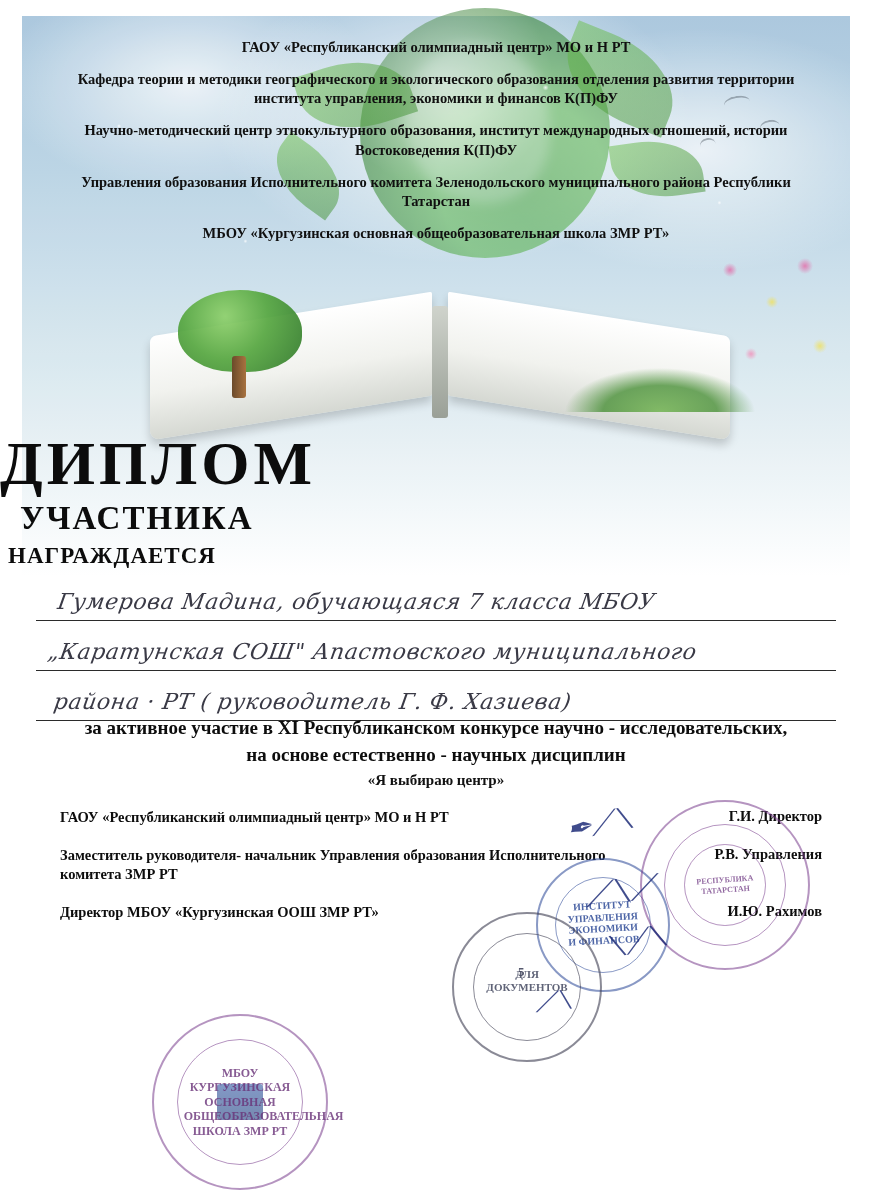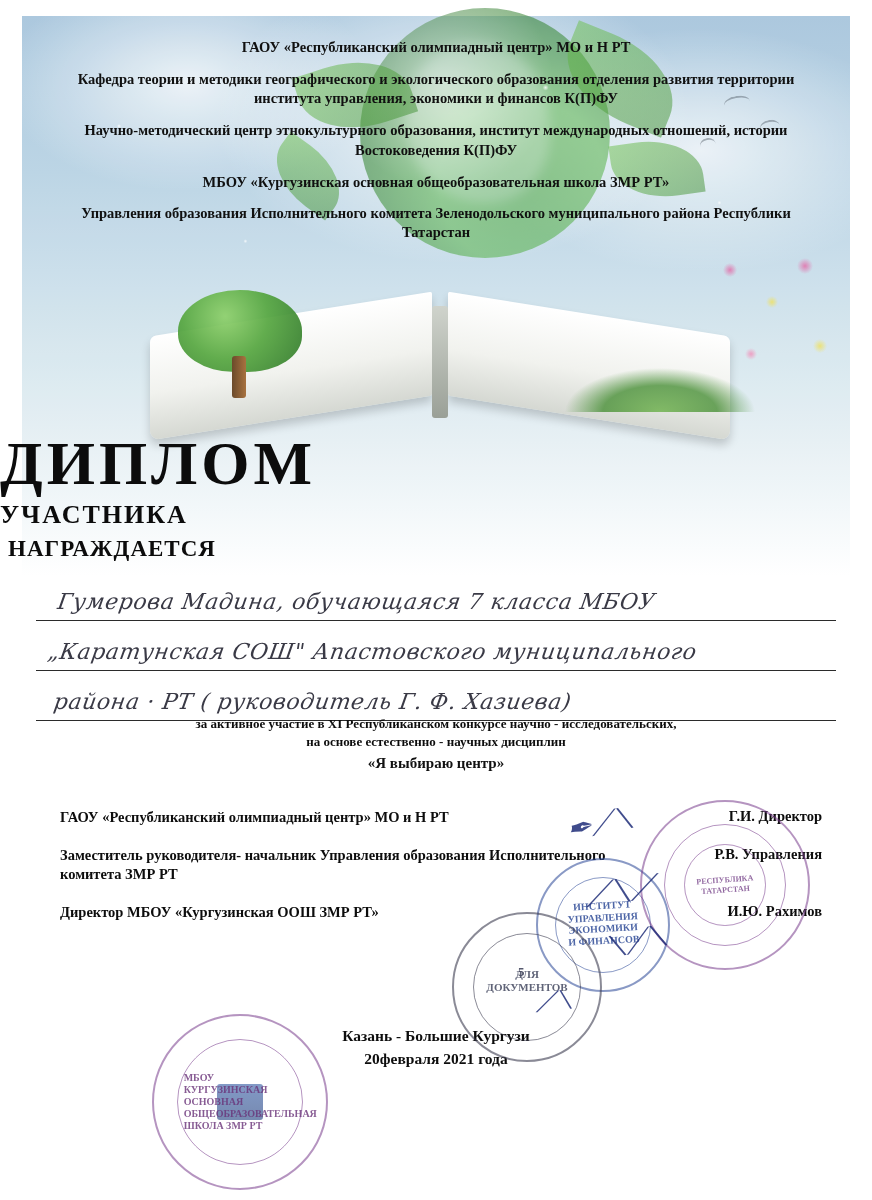--- a/index.html
+++ b/index.html
@@ -221,24 +221,25 @@
   .title-main {
     font-family: "Liberation Serif", serif;
     font-weight: bold;
     font-size: 62px;
     letter-spacing: 4px;
     line-height: 1;
     color: #0c0c0c;
   }
   .title-sub {
     font-weight: bold;
-    font-size: 26px;
+    font-size: 33px;
     letter-spacing: 2px;
     margin-top: 6px;
     color: #0c0c0c;
+    margin-left: 20px;
   }
   .title-awarded {
     font-weight: bold;
     font-size: 23px;
     letter-spacing: 1px;
     margin-top: 6px;
     color: #0c0c0c;
     padding-left: 8px;
   }
 
@@ -272,21 +273,21 @@
 
   .purpose-block {
     position: absolute;
     left: 48px;
     right: 48px;
     top: 715px;
     text-align: center;
   }
   .purpose-line {
     font-weight: bold;
-    font-size: 13px;
+    font-size: 19px;
     line-height: 1.4;
     color: #0d0d0d;
   }
   .purpose-quote {
     font-weight: bold;
     font-size: 15px;
     margin-top: 4px;
   }
 
   
@@ -417,21 +418,22 @@
     top: 1014px;
     width: 176px;
     height: 176px;
   }
   #stamp-school .label {
     position: absolute;
     left: 18%;
     right: 18%;
     top: 50%;
     transform: translateY(-50%);
-    font-size: 10px;
+    text-align: center;
+    font-size: 12px;
     font-weight: bold;
     line-height: 1.2;
     color: rgba(105,50,120,0.8);
   }
   #stamp-school .emblem {
     position: absolute;
     left: 50%;
     top: 50%;
     width: 46px;
     height: 36px;
@@ -510,22 +512,22 @@
     <div class="grass"></div>
     <div class="flowers"></div>
   </div>
 
   <div class="content">
 
     <div class="org-block">
       <div class="org-line">ГАОУ «Республиканский   олимпиадный центр» МО и Н РТ</div>
       <div class="org-line">Кафедра  теории и методики географического и экологического образования отделения развития территории института управления, экономики и финансов К(П)ФУ</div>
       <div class="org-line">Научно-методический центр этнокультурного образования, институт  международных отношений, истории Востоковедения К(П)ФУ</div>
+      <div class="org-line">Управления образования Исполнительного комитета Зеленодольского муниципального района Республики Татарстан</div>
       <div class="org-line tight">МБОУ «Кургузинская основная общеобразовательная школа ЗМР РТ»</div>
-      <div class="org-line">Управления образования Исполнительного комитета Зеленодольского муниципального района Республики Татарстан</div>
     </div>
 
     <div class="title-block">
       <div class="title-main">ДИПЛОМ</div>
       <div class="title-sub">УЧАСТНИКА</div>
       <div class="title-awarded">НАГРАЖДАЕТСЯ</div>
     </div>
 
     <div class="hand-block">
       <div class="hand-line l1">
@@ -553,24 +555,20 @@
       <div class="sign-row r3">
         <div class="sign-role">Заместитель руководителя- начальник Управления образования Исполнительного комитета ЗМР РТ</div>
         <div class="sign-name">Р.В. Управления</div>
       </div>
       <div class="sign-row r4">
         <div class="sign-role">Директор МБОУ «Кургузинская ООШ ЗМР РТ»</div>
         <div class="sign-name">И.Ю. Рахимов</div>
       </div>
     </div>
 
-    <div class="place-block">
-      <div class="place-line">Казань - Большие Кургузи</div>
-      <div class="place-line">20февраля 2021 года</div>
-    </div>
   </div>
 
   <div class="stamp stamp-blue" id="stamp-institute">
     <div class="ring"></div>
     <div class="ring inner"></div>
     <div class="label">ИНСТИТУТ<br>УПРАВЛЕНИЯ<br>ЭКОНОМИКИ<br>И ФИНАНСОВ</div>
   </div>
 
   <div class="stamp stamp-purple" id="stamp-ministry">
     <div class="ring"></div>

